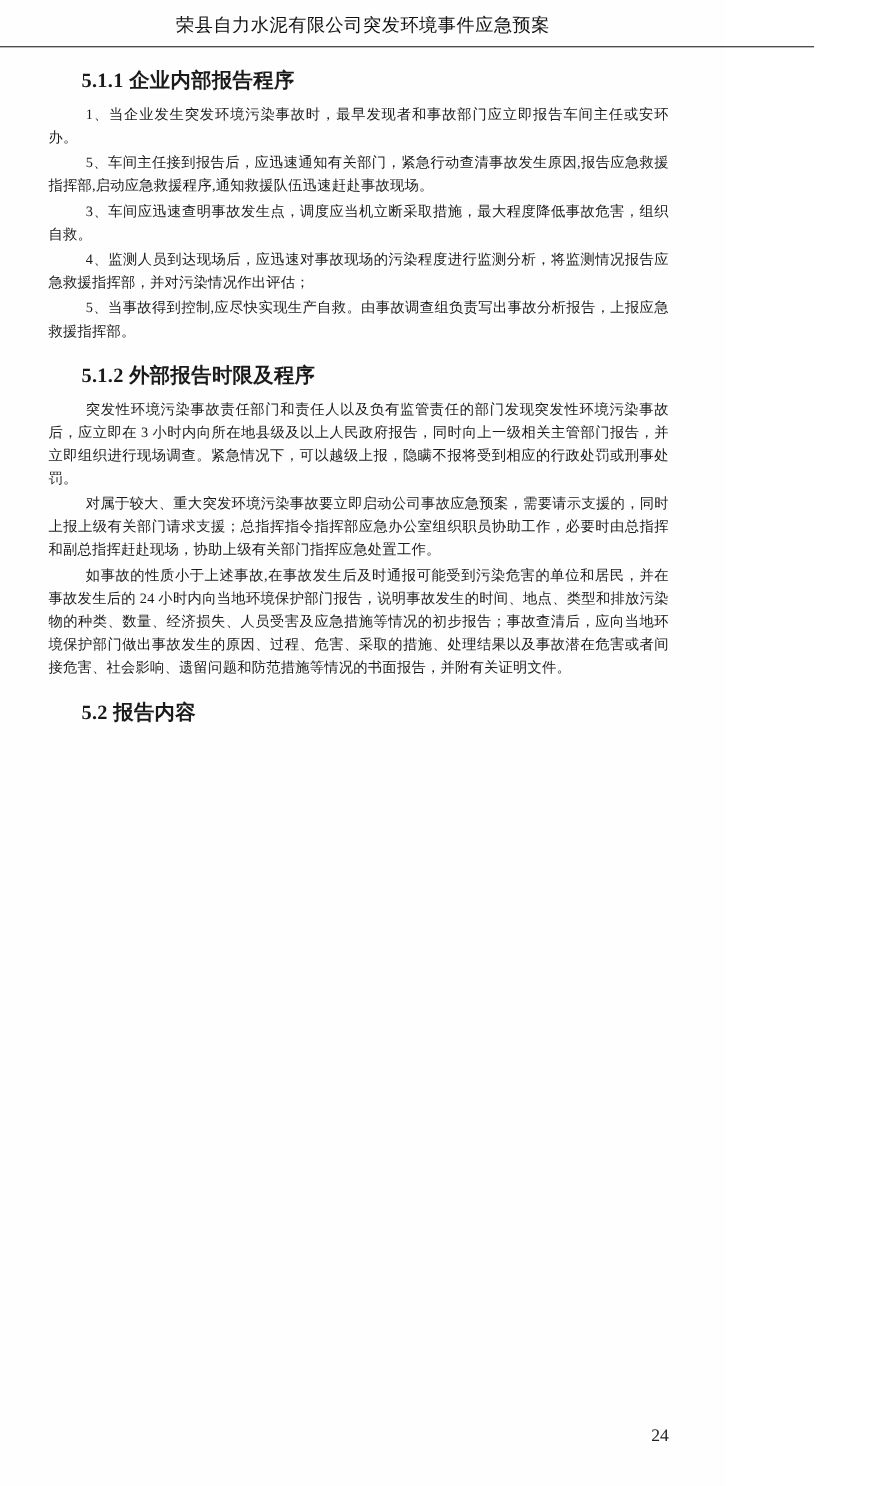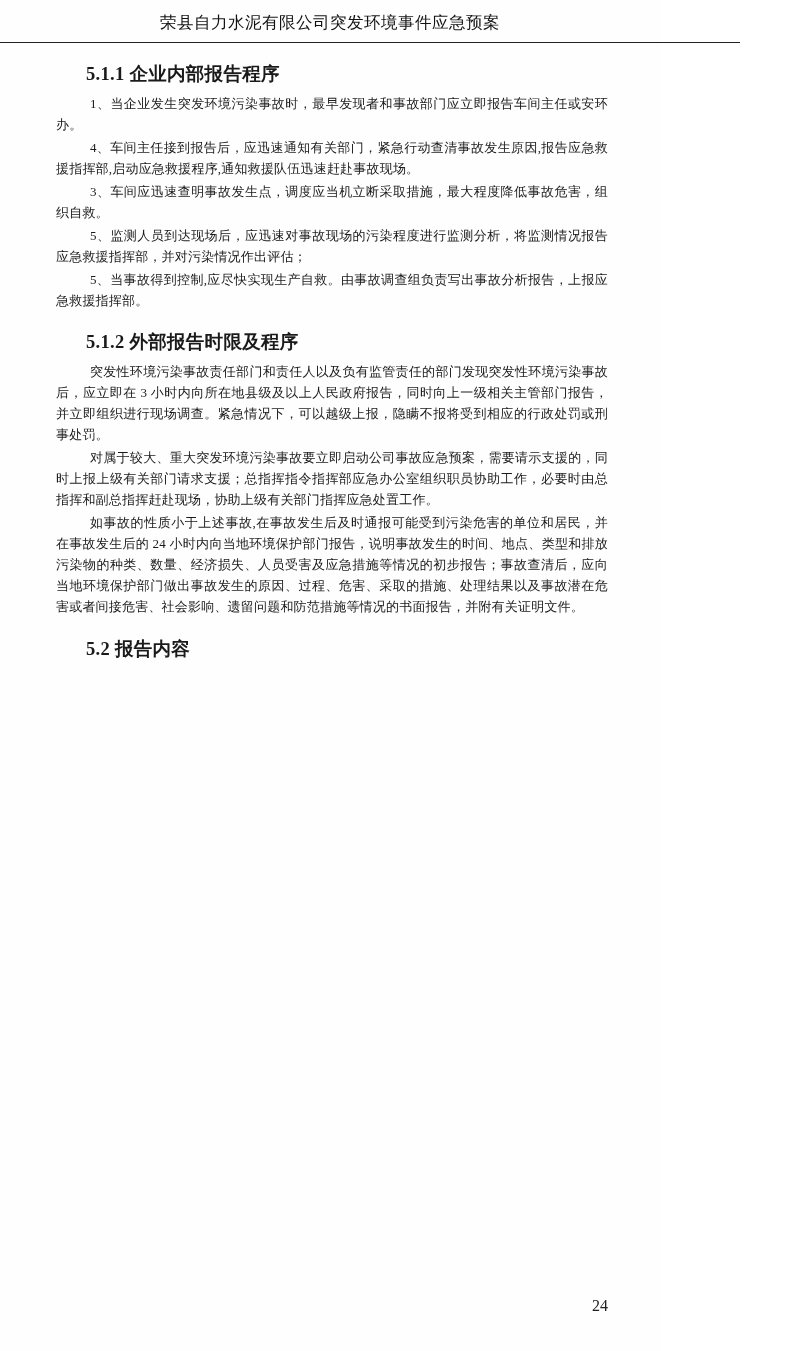--- a/index.html
+++ b/index.html
@@ -30,21 +30,21 @@
     padding-top: 12px;
     padding-bottom: 8px;
     color: #111;
   }
   .header-rule {
     width: 740px;
     margin: 0 auto;
     border-bottom: 1.2px solid #222;
   }
   .content {
-    padding: 0 52px 0 56px;
+    padding: 0 52px 0 44px;
   }
   h2.heading {
     font-size: 18.5px;
     font-weight: bold;
     margin: 18px 0 4px 0;
     text-indent: 30px;
     line-height: 1.5;
     letter-spacing: 0.3px;
   }
   p.para {
@@ -70,23 +70,23 @@
 
   <div class="header">
     <div>荣县自力水泥有限公司突发环境事件应急预案</div>
   </div>
   <div class="header-rule"></div>
 
   <div class="content">
 
     <h2 class="heading">5.1.1 企业内部报告程序</h2>
     <p class="para">1、当企业发生突发环境污染事故时，最早发现者和事故部门应立即报告车间主任或安环办。</p>
-    <p class="para">4、车间主任接到报告后，应迅速通知有关部门，紧急行动查清事故发生原因,报告应急救援指挥部,启动应急救援程序,通知救援队伍迅速赶赴事故现场。</p>
+    <p class="para">5、车间主任接到报告后，应迅速通知有关部门，紧急行动查清事故发生原因,报告应急救援指挥部,启动应急救援程序,通知救援队伍迅速赶赴事故现场。</p>
     <p class="para">3、车间应迅速查明事故发生点，调度应当机立断采取措施，最大程度降低事故危害，组织自救。</p>
-    <p class="para">5、监测人员到达现场后，应迅速对事故现场的污染程度进行监测分析，将监测情况报告应急救援指挥部，并对污染情况作出评估；</p>
+    <p class="para">4、监测人员到达现场后，应迅速对事故现场的污染程度进行监测分析，将监测情况报告应急救援指挥部，并对污染情况作出评估；</p>
     <p class="para">5、当事故得到控制,应尽快实现生产自救。由事故调查组负责写出事故分析报告，上报应急救援指挥部。</p>
 
     <h2 class="heading">5.1.2 外部报告时限及程序</h2>
     <p class="para">突发性环境污染事故责任部门和责任人以及负有监管责任的部门发现突发性环境污染事故后，应立即在 3 小时内向所在地县级及以上人民政府报告，同时向上一级相关主管部门报告，并立即组织进行现场调查。紧急情况下，可以越级上报，隐瞒不报将受到相应的行政处罚或刑事处罚。</p>
     <p class="para">对属于较大、重大突发环境污染事故要立即启动公司事故应急预案，需要请示支援的，同时上报上级有关部门请求支援；总指挥指令指挥部应急办公室组织职员协助工作，必要时由总指挥和副总指挥赶赴现场，协助上级有关部门指挥应急处置工作。</p>
     <p class="para">如事故的性质小于上述事故,在事故发生后及时通报可能受到污染危害的单位和居民，并在事故发生后的 24 小时内向当地环境保护部门报告，说明事故发生的时间、地点、类型和排放污染物的种类、数量、经济损失、人员受害及应急措施等情况的初步报告；事故查清后，应向当地环境保护部门做出事故发生的原因、过程、危害、采取的措施、处理结果以及事故潜在危害或者间接危害、社会影响、遗留问题和防范措施等情况的书面报告，并附有关证明文件。</p>
 
     <h2 class="heading">5.2 报告内容</h2>
 
   </div>

